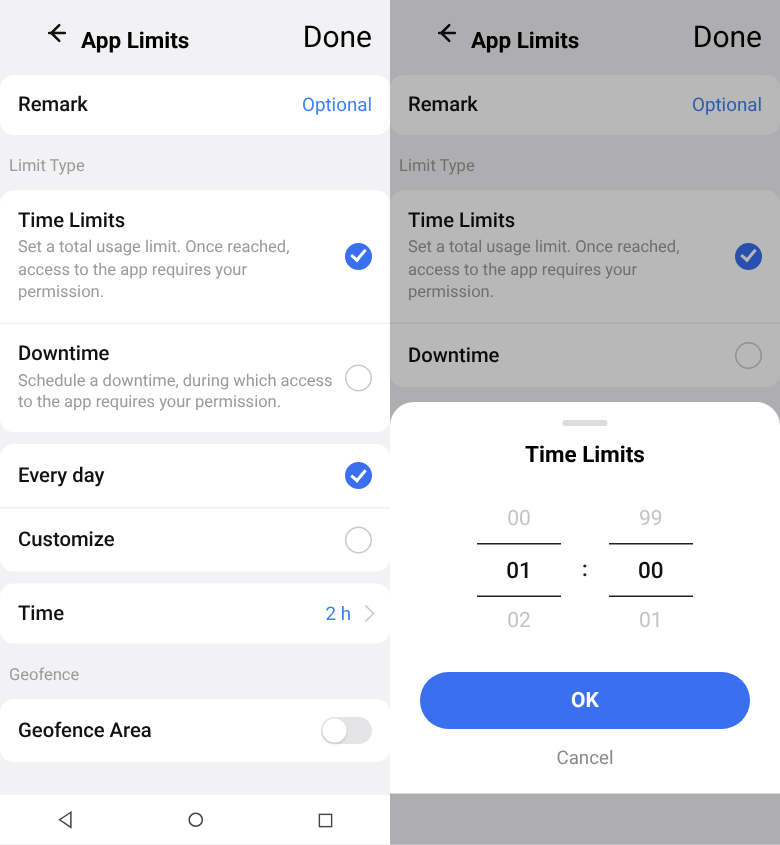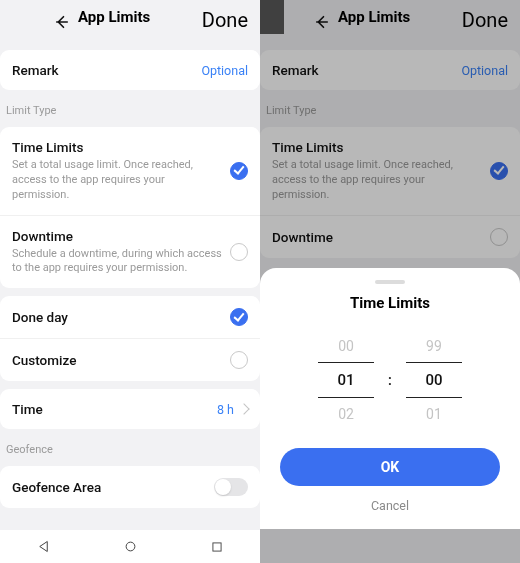--- a/index.html
+++ b/index.html
@@ -2,21 +2,21 @@
 <html><head>
 <meta charset="utf-8">
 <style>
   * { box-sizing: border-box; margin: 0; padding: 0; font-family: -apple-system, BlinkMacSystemFont, "Segoe UI", Roboto, Helvetica, Arial, sans-serif; }
   body { width: 520px; height: 563px; display: flex; overflow: hidden; background: #fff; }
   .pane { width: 260px; height: 563px; background: #f2f2f4; position: relative; display: flex; flex-direction: column; }
   .pane-right { position: relative; }
   .pane-right .dim { position: absolute; inset: 0; background: rgba(0,0,0,0.28); z-index: 5; }
   .pane-right .underlay { position: absolute; inset: 0; }
 
-  .header { display: flex; align-items: flex-start; padding: 8px 12px 6px 24px; background: #f2f2f4; margin-left: 24px; }
+  .header { display: flex; align-items: flex-end; padding: 8px 12px 6px 24px; background: #f2f2f4; }
   .back-btn { width: 28px; height: 28px; display: flex; align-items: center; justify-content: center; }
   .title { font-weight: 700; font-size: 15px; flex: 1; margin-left: 2px; }
   .done-btn { font-weight: 400; font-size: 20px; }
 
   .scroll { flex: 1; overflow: hidden; padding: 0 0; }
 
   .card { background: #fff; border-radius: 9px; margin-top: 8px; }
   .row { padding: 12px 12px; display: flex; align-items: center; }
   .row + .row { border-top: 1px solid #f0f0f0; justify-content: center; }
   .row .label { font-size: 13.5px; color: #111; font-weight: 500; flex: 1; }
@@ -86,33 +86,33 @@
         <div class="col">
           <span class="label">Downtime</span>
           <span class="sub">Schedule a downtime, during which access to the app requires your permission.</span>
         </div>
         <div class="radio"></div>
       </div>
     </div>
 
     <div class="card">
       <div class="row">
-        <span class="label">Done day</span>
+        <span class="label">Every day</span>
         <div class="radio checked"></div>
       </div>
       <div class="row">
         <span class="label">Customize</span>
         <div class="radio"></div>
       </div>
     </div>
 
     <div class="card">
       <div class="row">
         <span class="label">Time</span>
-        <span class="trail">8 h</span>
+        <span class="trail">2 h</span>
         <span class="chev"></span>
       </div>
     </div>
 
     <div class="section-label">Geofence</div>
     <div class="card">
       <div class="row">
         <span class="label">Geofence Area</span>
         <div class="toggle">
             <div class="knob"></div>

